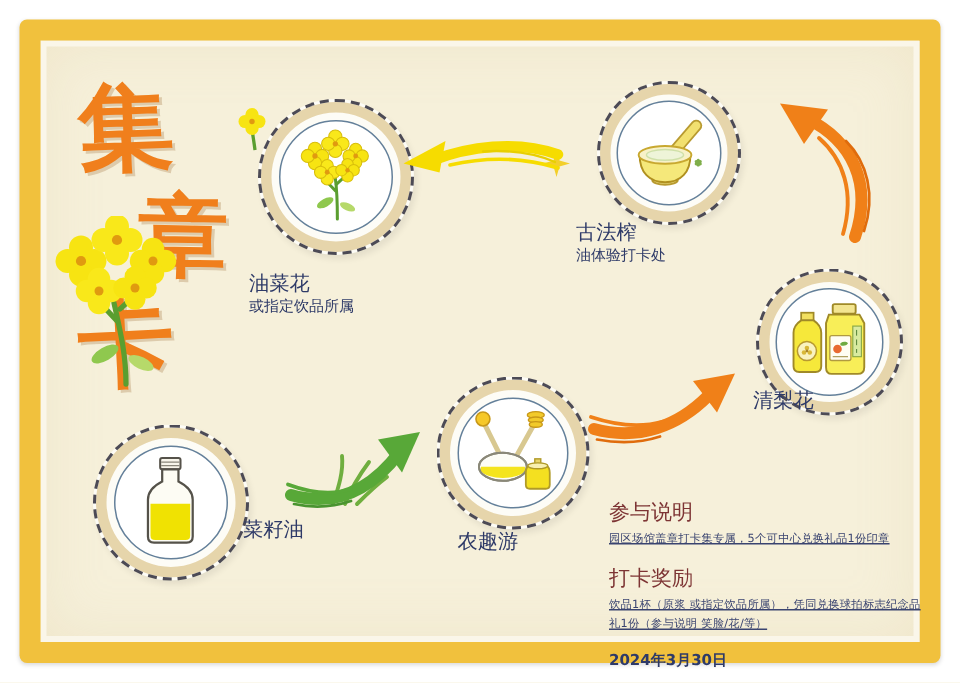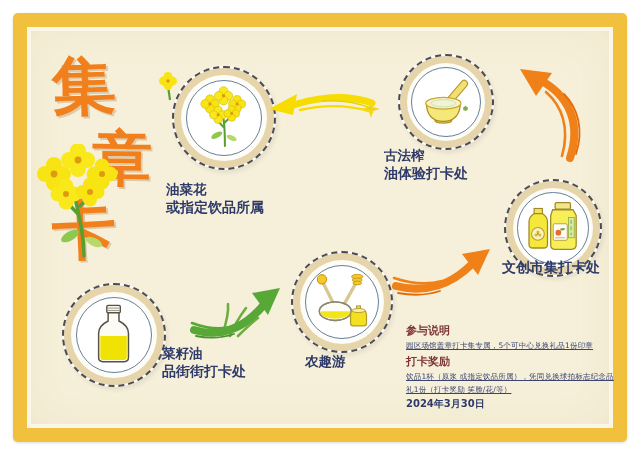--- a/index.html
+++ b/index.html
@@ -28,29 +28,29 @@
     border:2.5px dashed #4c4a55;
     box-shadow:inset 0 0 0 7px rgba(211,180,110,0.55), 2px 3px 4px rgba(0,0,0,0.07);
     display:flex;align-items:center;justify-content:center;
   }
   .station-inner{
     width:74%;height:74%;border-radius:50%;
     border:1.5px solid #64809a;background:#ffffff;
     display:flex;align-items:center;justify-content:center;overflow:hidden;
   }
   .station-inner svg{width:88%;height:88%;}
-  .label{position:absolute;color:#2e3a68;font-weight:bold;line-height:1.35;}
+  .label{position:absolute;color:#2e3a68;font-weight:normal;line-height:1.35;}
   .label .l1{font-size:13.5px;}
-  .label .l2{font-size:14px;}
+  .label .l2{font-size:10px;}
   .deco{position:absolute;}
   .notes{position:absolute;left:406px;top:320px;width:214px;}
-  .nh{color:#7d3434;font-weight:bold;font-size:11px;margin-top:3px;}
+  .nh{color:#7d3434;font-weight:normal;font-size:14px;margin-top:13px;}
   .nt{color:#3a4470;font-size:7.5px;white-space:nowrap;overflow:hidden;
       filter:blur(0.35px);letter-spacing:0.2px;margin-top:3px;text-decoration:underline;}
-  .ndate{color:#2e3a68;font-size:10px;font-weight:bold;margin-top:2px;}
+  .ndate{color:#2e3a68;font-size:10px;font-weight:bold;margin-top:12px;}
 </style>
 </head>
 <body>
 
 <div class="frame"></div>
 <div class="canvas"></div>
 
 <div class="tchar" style="left:52px;top:54px;font-size:64px;transform:rotate(-2deg);">集</div>
 <div class="tchar" style="left:92px;top:128px;font-size:60px;transform:rotate(1deg);">章</div>
 <div class="tchar" style="left:52px;top:198px;font-size:64px;transform:rotate(-3deg);">卡</div>
@@ -219,21 +219,21 @@
       <g transform="translate(25,52)" fill="#d8b838">
           <circle r="2.4" cx="0" cy="-3"></circle>
           <circle r="2.4" cx="3" cy="1.6"></circle>
           <circle r="2.4" cx="-3" cy="1.6"></circle>
           <circle r="1.4" fill="#a8832a"></circle>
         </g>
     </svg>
   </div>
 </div>
 <div class="label" style="left:502px;top:258px;">
-  <div class="l2">文创市集打卡处</div>
+  <div class="l1">清梨花</div>
 </div>
 
 <div class="station" style="left:291px;top:251px;width:98px;height:98px;">
   <div class="station-inner">
     <svg viewBox="0 0 96 96">
 
       <line x1="50" y1="54" x2="70" y2="18" stroke="#d8c890" stroke-width="5" stroke-linecap="round"></line>
       <g fill="#f2ca2a" stroke="#c89818" stroke-width="1.4">
         <ellipse cx="71" cy="10" rx="8.5" ry="3.4"></ellipse>
         <ellipse cx="71" cy="15" rx="7.5" ry="3"></ellipse>
@@ -263,21 +263,20 @@
       <rect x="38" y="5" width="20" height="11" rx="2" fill="#f8f5ea" stroke="#55524a" stroke-width="2"></rect>
       <line x1="39" y1="9" x2="57" y2="9" stroke="#8a867a" stroke-width="1.2"></line>
       <line x1="39" y1="12.5" x2="57" y2="12.5" stroke="#8a867a" stroke-width="1.2"></line>
       <path d="M40,16 L40,28 C30,33 26,39 26,46 L26,82 Q26,88 32,88 L64,88 Q70,88 70,82 L70,46 C70,39 66,33 56,28 L56,16 Z" fill="#fdfcf4" stroke="#55524a" stroke-width="2.2"></path>
       <path d="M28.5,50 L67.5,50 L67.5,81 Q67.5,85.5 63,85.5 L33,85.5 Q28.5,85.5 28.5,81 Z" fill="#f0e202"></path>
     </svg>
   </div>
 </div>
 <div class="label" style="left:162px;top:344px;">
   <div class="l1">菜籽油</div>
-  <div class="l2">品街街打卡处</div>
 </div>
 
 <svg class="deco" style="left:216px;top:300px;" width="44" height="38" viewBox="0 0 44 38">
   <g stroke="#6fae3e" stroke-width="2.6" fill="none" stroke-linecap="round">
     <path d="M6,36 C10,24 13,14 12,4"></path>
     <path d="M14,36 C18,26 24,16 30,8"></path>
     <path d="M22,36 C28,30 34,24 42,18"></path>
   </g>
 </svg>
 
@@ -307,15 +306,15 @@
   <path d="M2,39 C18,45 32,46 44,42" stroke="#58a838" stroke-width="2.6" fill="none" stroke-linecap="round"></path>
   <path d="M6,52 C20,55 32,54 44,50" stroke="#4a9430" stroke-width="1.8" fill="none" stroke-linecap="round"></path>
   <polygon points="90,4 62,9 78,31" fill="#58a838"></polygon>
 </svg>
 
 <div class="notes">
   <div class="nh">参与说明</div>
   <div class="nt">园区场馆盖章打卡集专属，5个可中心兑换礼品1份印章</div>
   <div class="nh">打卡奖励</div>
   <div class="nt">饮品1杯（原浆 或指定饮品所属），凭同兑换球拍标志纪念品</div>
-  <div class="nt">礼1份（打卡奖励 笑脸/花/等）</div>
+  <div class="nt">礼1份（参与说明 笑脸/花/等）</div>
   <div class="ndate">2024年3月30日</div>
 </div>
 
 </body></html>

